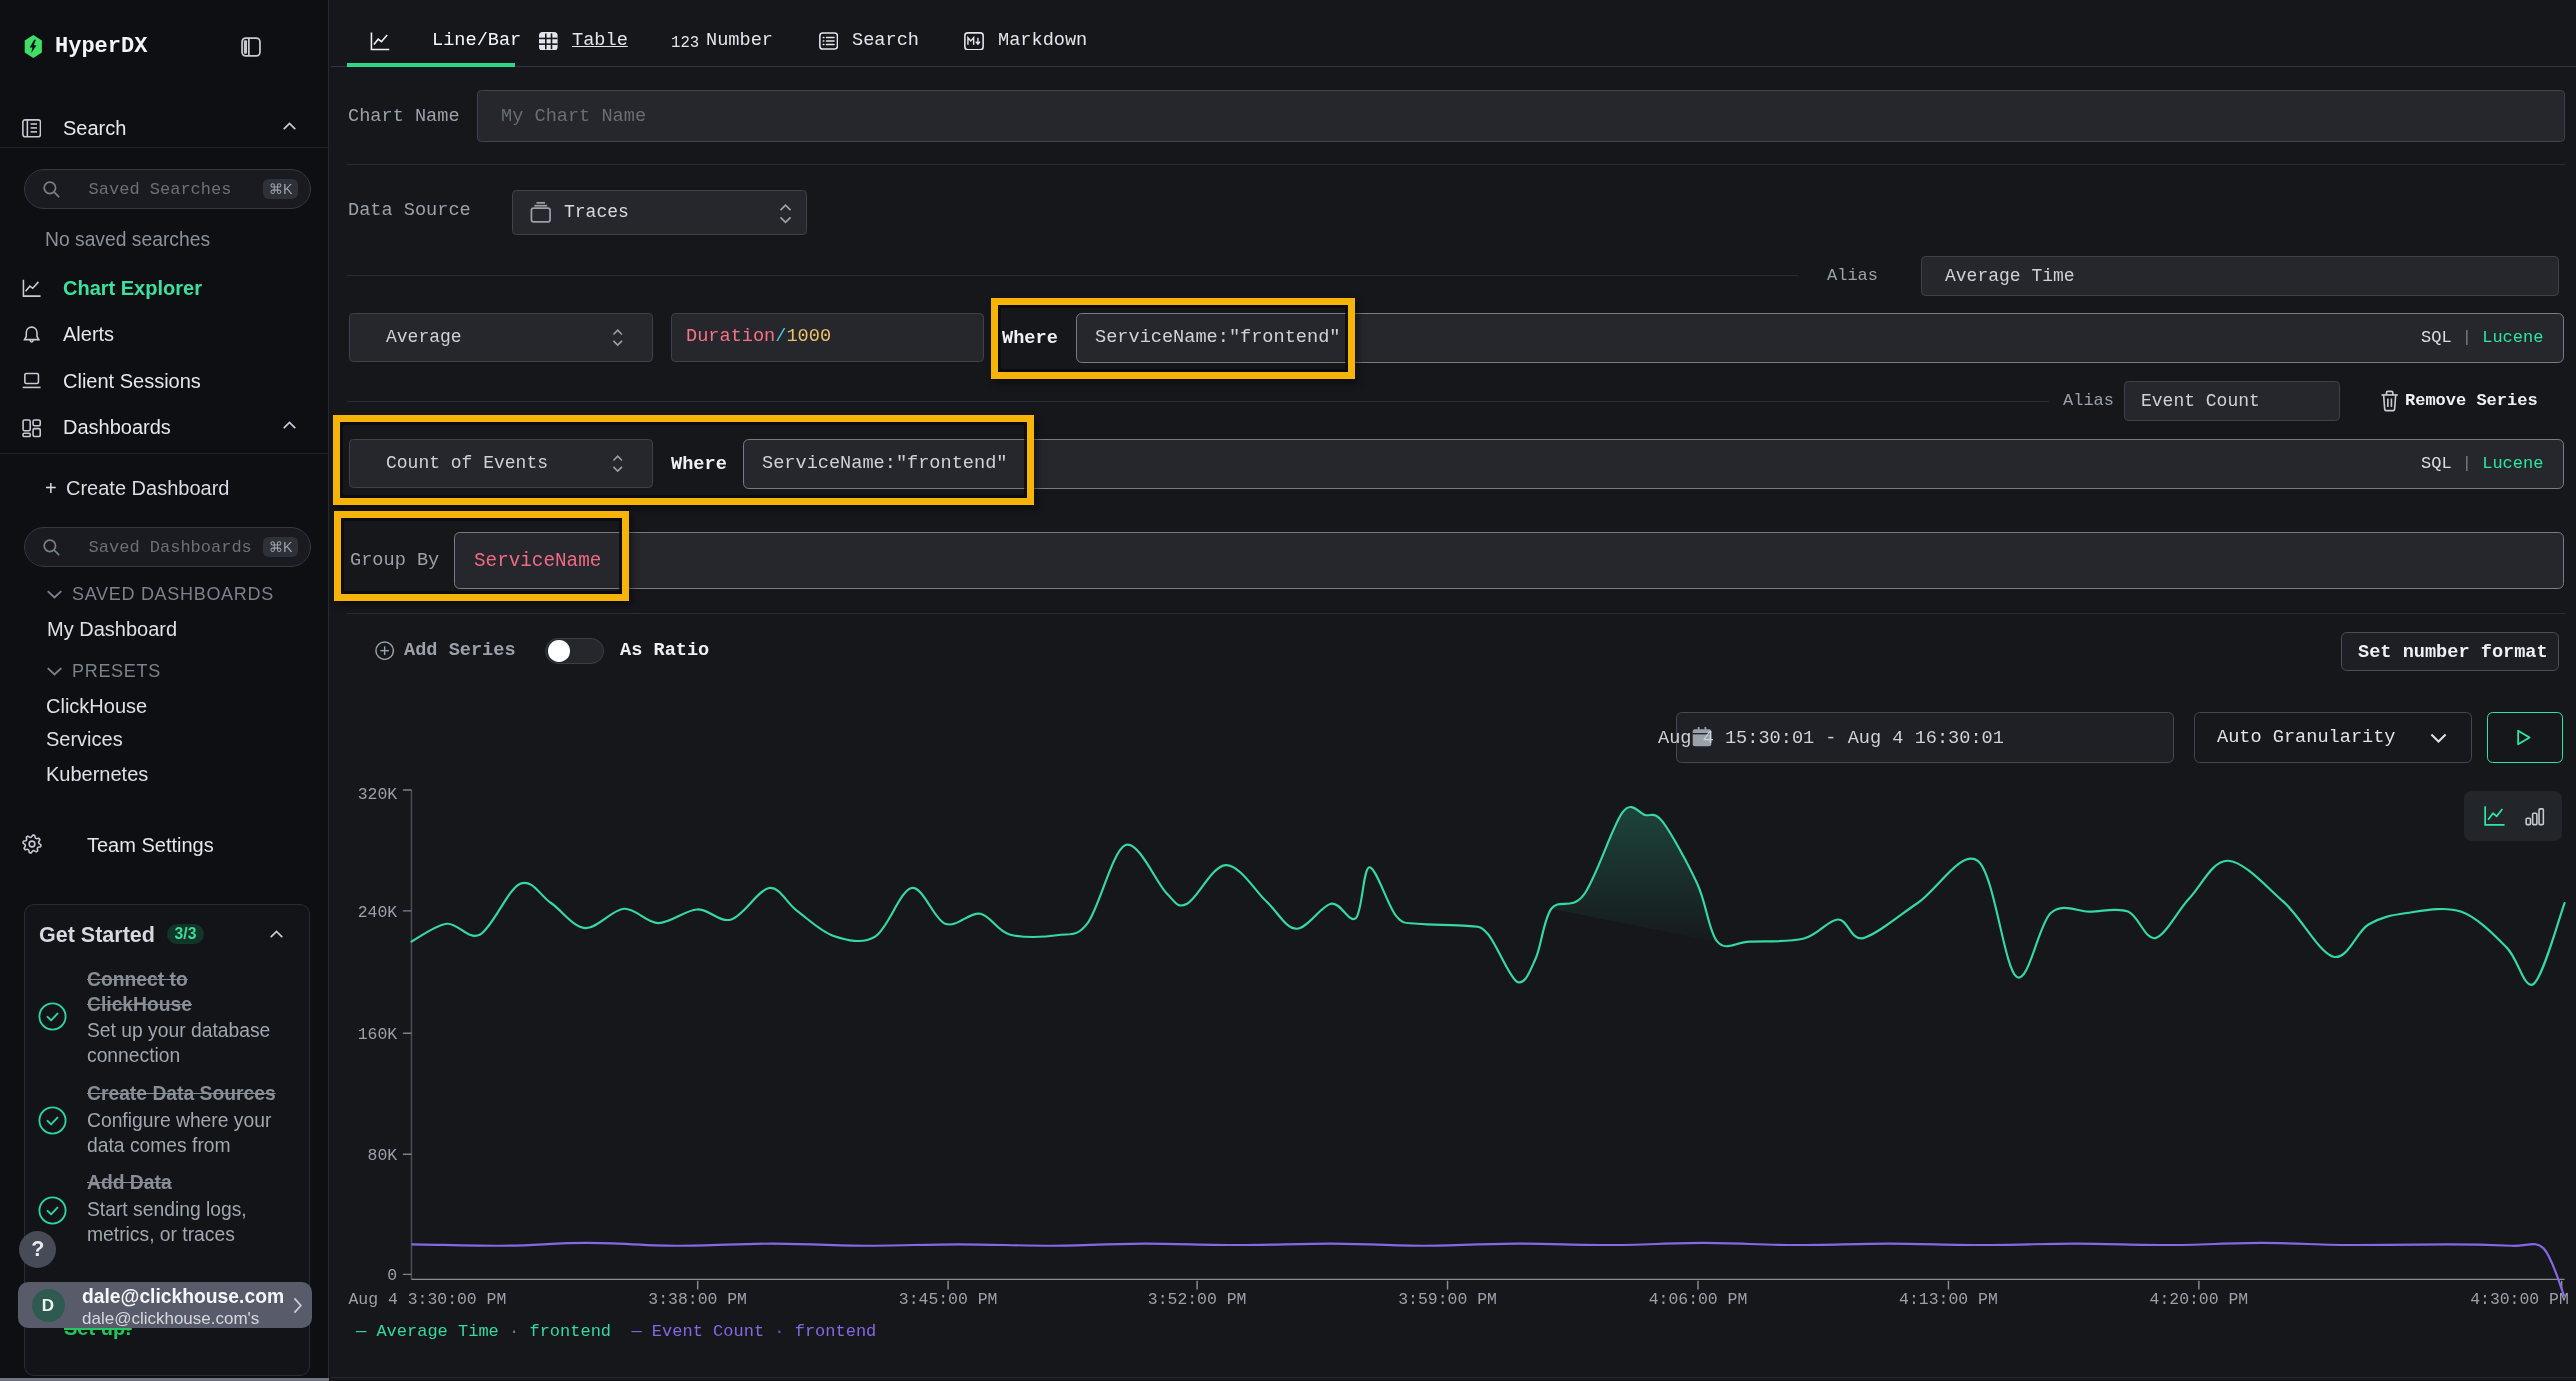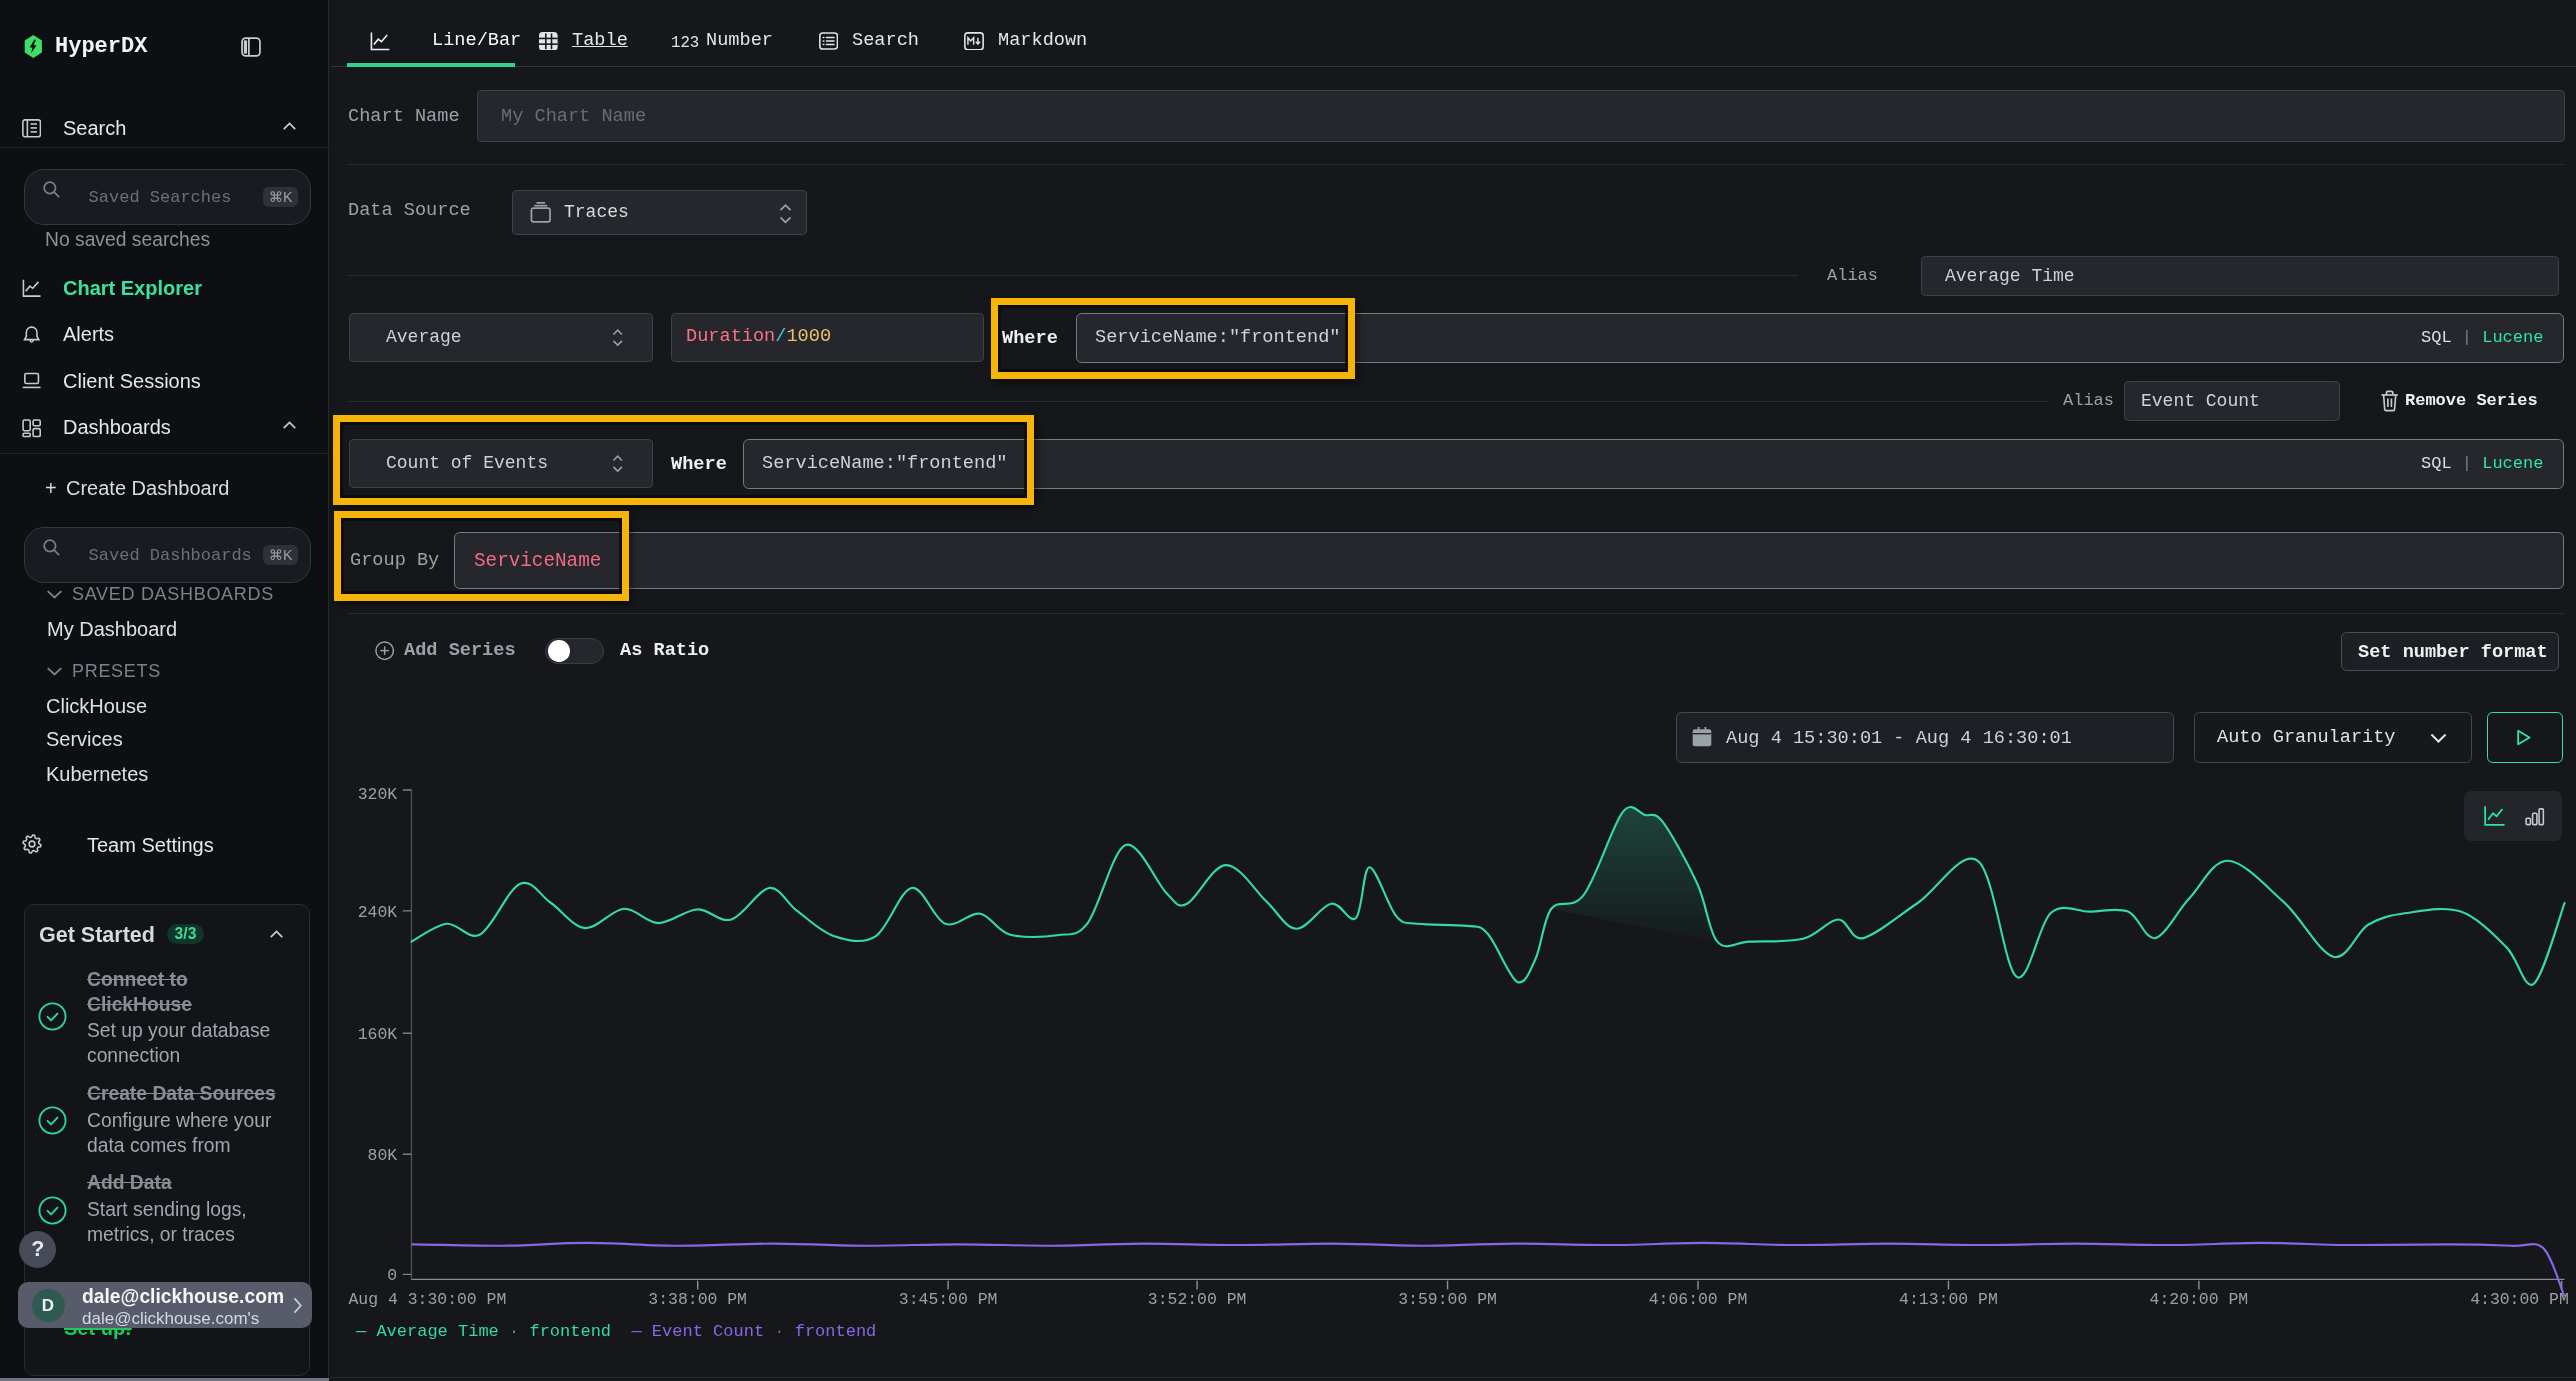--- a/index.html
+++ b/index.html
@@ -4,21 +4,21 @@
 <style>
   * { margin:0; padding:0; box-sizing:border-box; }
   html,body { width:2576px; height:1381px; background:#16171b; overflow:hidden; }
   body { font-family:"Liberation Mono", monospace; color:#ced2d7; }
   .abs { position:absolute; }
   .sans { font-family:"Liberation Sans", sans-serif; }
   #app { position:relative; width:2576px; height:1381px; }
   
   #sidebar { position:absolute; left:0; top:0; width:329px; height:1381px; background:#0e0f12; border-right:1.4px solid #26292f; }
   .navtxt { font-family:"Liberation Sans", sans-serif; font-size:20px; color:#e4e7eb; }
-  .pill { position:absolute; left:23.6px; width:287px; height:56px; background:#191b20; border:1.4px solid #34383f; border-radius:20px; }
+  .pill { position:absolute; left:23.6px; width:287px; height:40px; background:#191b20; border:1.4px solid #34383f; border-radius:20px; }
   .pill .ph { position:absolute; left:64px; top:50%; transform:translateY(-50%); font-size:17px; color:#6a7078; }
   .pill .kbd { position:absolute; right:11.4px; top:50%; transform:translateY(-50%); background:#2e3138; border-radius:5.7px; padding:2.1px 5.7px; font-size:14.3px; color:#9ba1a8; font-family:"Liberation Sans", sans-serif; }
   
   .divider { position:absolute; height:1.4px; background:#2a2d33; }
   .lbl { position:absolute; font-size:18.6px; color:#9aa1a9;text-align:center; }
   .inp { position:absolute; background:#25272c; border:1.4px solid #3e424a; border-radius:4.3px; }
   .orange { position:absolute; border:7.2px solid #f6b409; box-shadow:inset 0 0 0 2.9px rgba(10,11,13,0.85), 2.9px 4.3px 7.2px rgba(0,0,0,0.45); }
   .wht { color:#eef0f3; font-weight:bold; }
 </style>
 </head>
@@ -272,21 +272,21 @@
     <div class="abs wht" style="left:620px;top:640px;font-size:18.6px;">As Ratio</div>
     <div class="abs" style="left:2341px;top:632px;width:218px;height:39px;border:1.4px solid #4a4e55;border-radius:5.7px;background:#1d1f24;"></div>
     <div class="abs wht" style="left:2358px;top:642px;font-size:18.6px;">Set number format</div>
 
     <div class="abs" style="left:1676px;top:712px;width:498px;height:51px;background:#1e2025;border:1.4px solid #46494f;border-radius:5.7px;"></div>
     <svg class="abs" style="left:1692px;top:727px" width="20" height="20" viewBox="0 0 28 28" fill="#9aa1a9">
         <path d="M8 0 L8 4 L10.5 4 L10.5 0 Z M17.5 0 L17.5 4 L20 4 L20 0 Z"></path>
         <rect x="1" y="3" width="26" height="24" rx="3"></rect>
         <rect x="1" y="8.5" width="26" height="1.8" fill="#1e2025"></rect>
       </svg>
-    <div class="abs" style="left:1726px;top:728px;font-size:18.6px;color:#ced2d7;">Aug 4 15:30:01 - Aug 4 16:30:01</div>
+    <div class="abs" style="left:1658px;top:728px;font-size:18.6px;color:#ced2d7;">Aug 4 15:30:01 - Aug 4 16:30:01</div>
     <div class="abs" style="left:2194px;top:712px;width:278px;height:51px;background:#17181c;border:1.4px solid #42464d;border-radius:5.7px;"></div>
     <div class="abs" style="left:2217px;top:727px;font-size:18.6px;color:#dfe2e6;">Auto Granularity</div>
     <svg class="abs" style="left:2430px;top:733px" width="17" height="10" viewBox="0 0 24 14" stroke="#dfe2e6" stroke-width="2.8" fill="none">
         <path d="M2 2 L12 12 L22 2"></path>
       </svg>
     <div class="abs" style="left:2487px;top:712px;width:76px;height:51px;border:1.4px solid #2ee6a1;border-radius:5.7px;"></div>
     <svg class="abs" style="left:2516px;top:729px" width="15.7" height="17" viewBox="0 0 22 24" stroke="#2ee6a1" stroke-width="2.6" fill="none" stroke-linejoin="round">
         <path d="M3 2.5 L19 12 L3 21.5 Z"></path>
       </svg>
 

